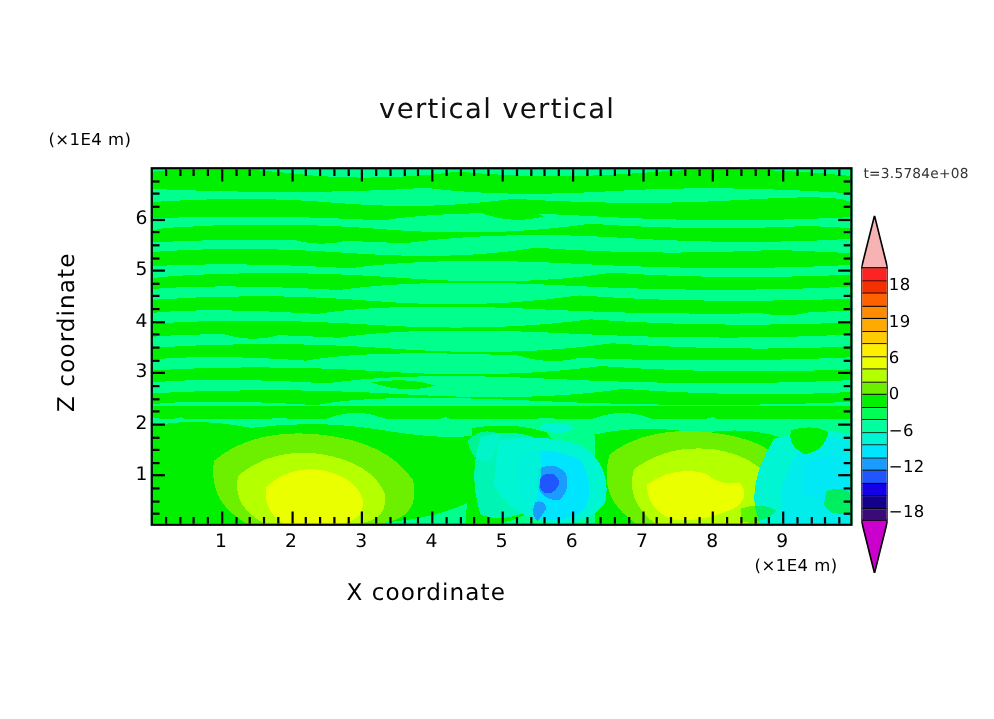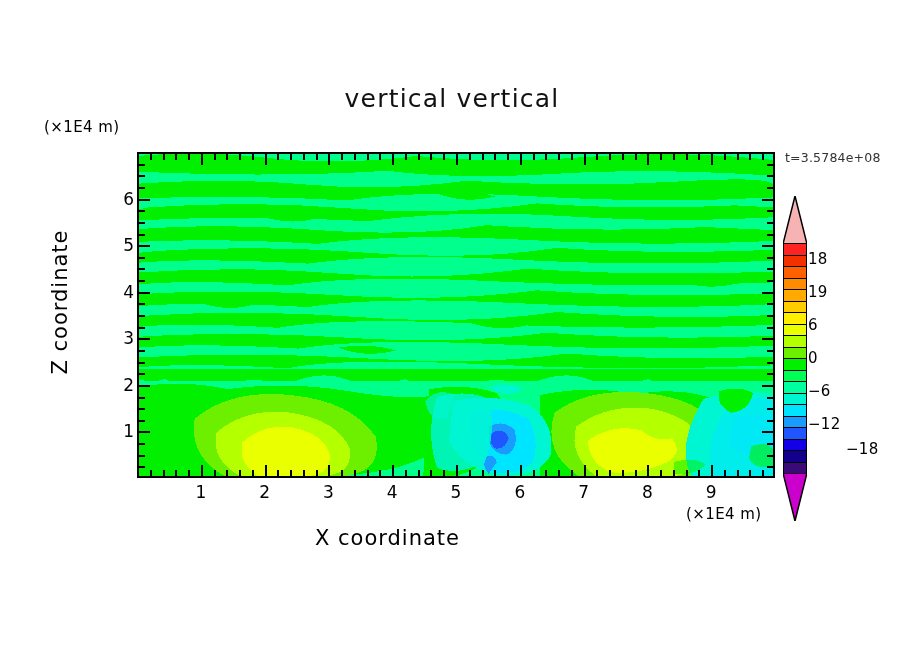--- a/index.html
+++ b/index.html
@@ -325,15 +325,15 @@
   <svg class="cbtip" style="top:277px" viewBox="0 0 24 48" preserveAspectRatio="none">
     <polygon id="tipBot" points="0,0 24,0 12,48" stroke="#000" stroke-width="1.5" fill="#cc00cc"></polygon>
   </svg>
   <div id="cblabels">
       <div class="cblab" style="top: 63.4286px;">18</div>
       <div class="cblab" style="top: 96.2857px;">19</div>
       <div class="cblab" style="top: 129.143px;">6</div>
       <div class="cblab" style="top: 162px;">0</div>
       <div class="cblab" style="top: 194.857px;">−6</div>
       <div class="cblab" style="top: 227.714px;">−12</div>
-      <div class="cblab" style="top: 253px; margin-left: 38px;">−18</div>
+      <div class="cblab" style="top: 269px;">−18</div>
     </div>
 </div>
 
 </body></html>

